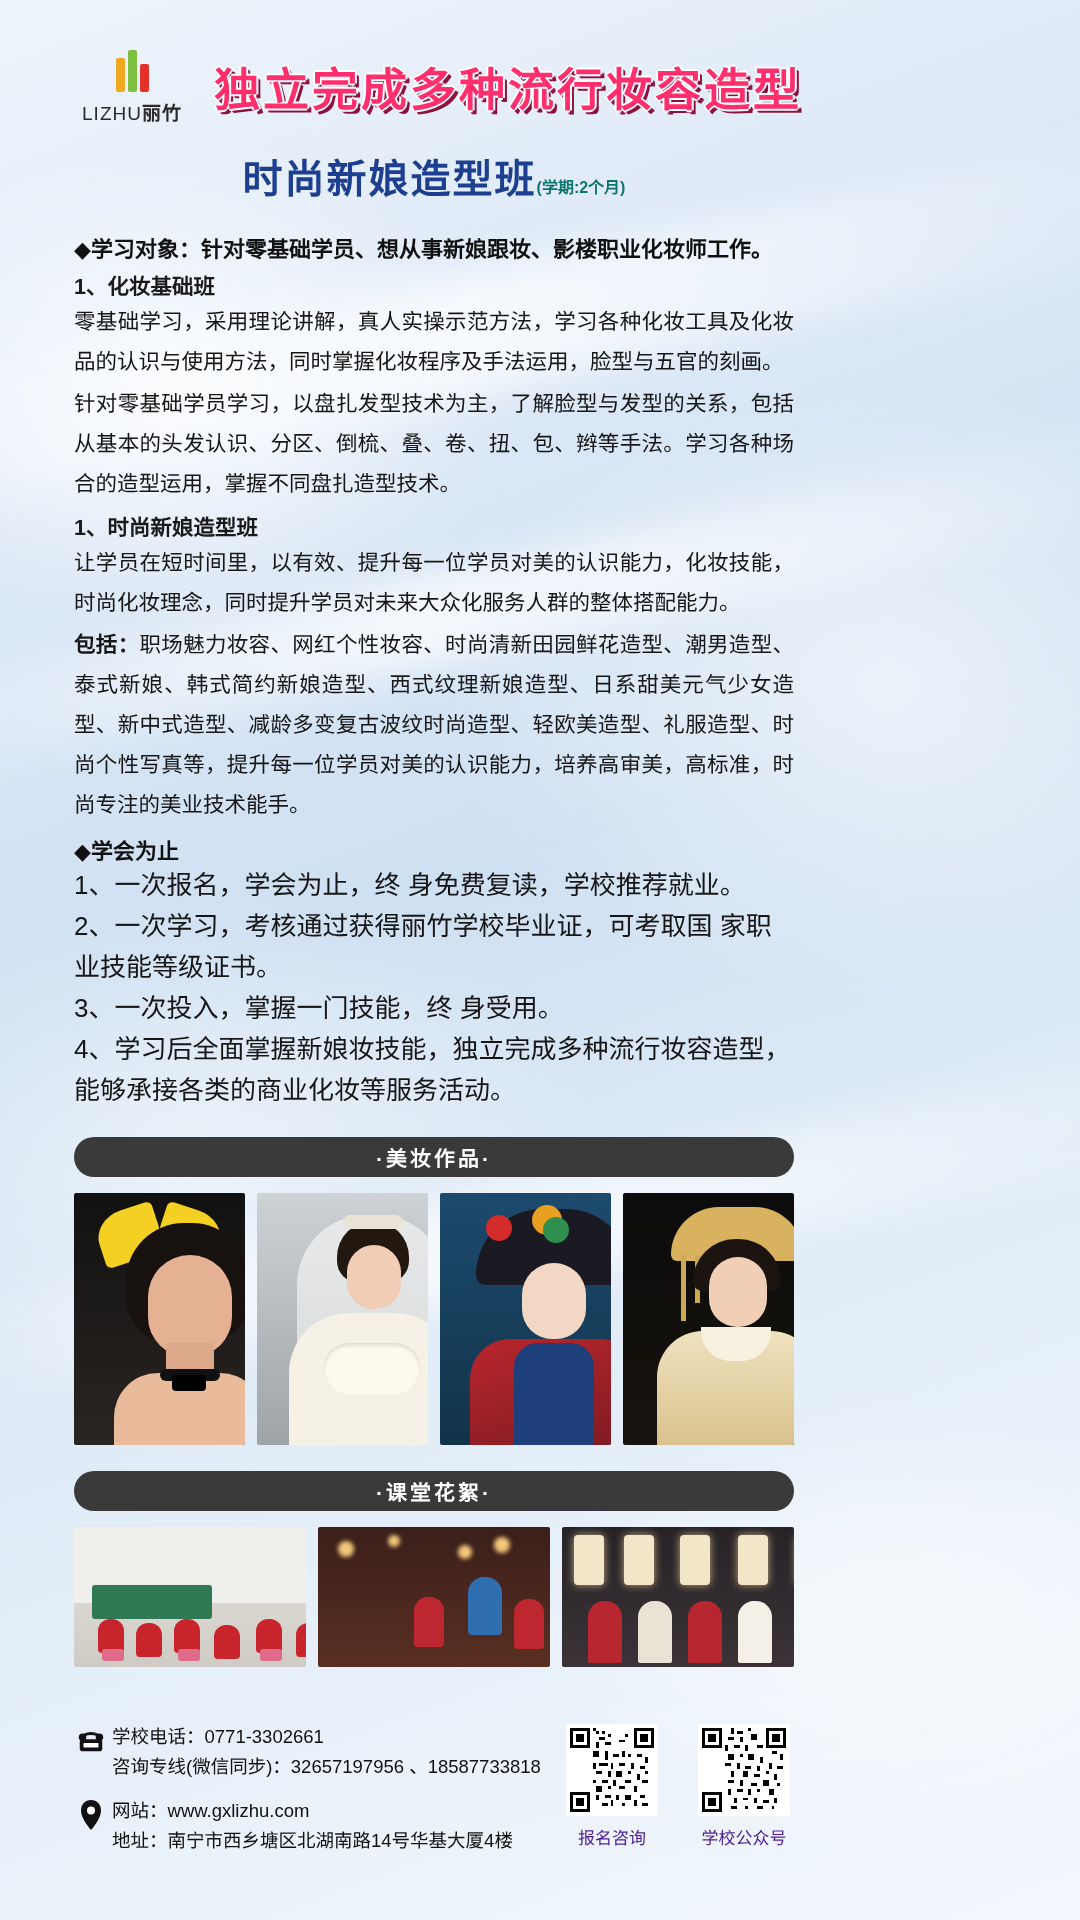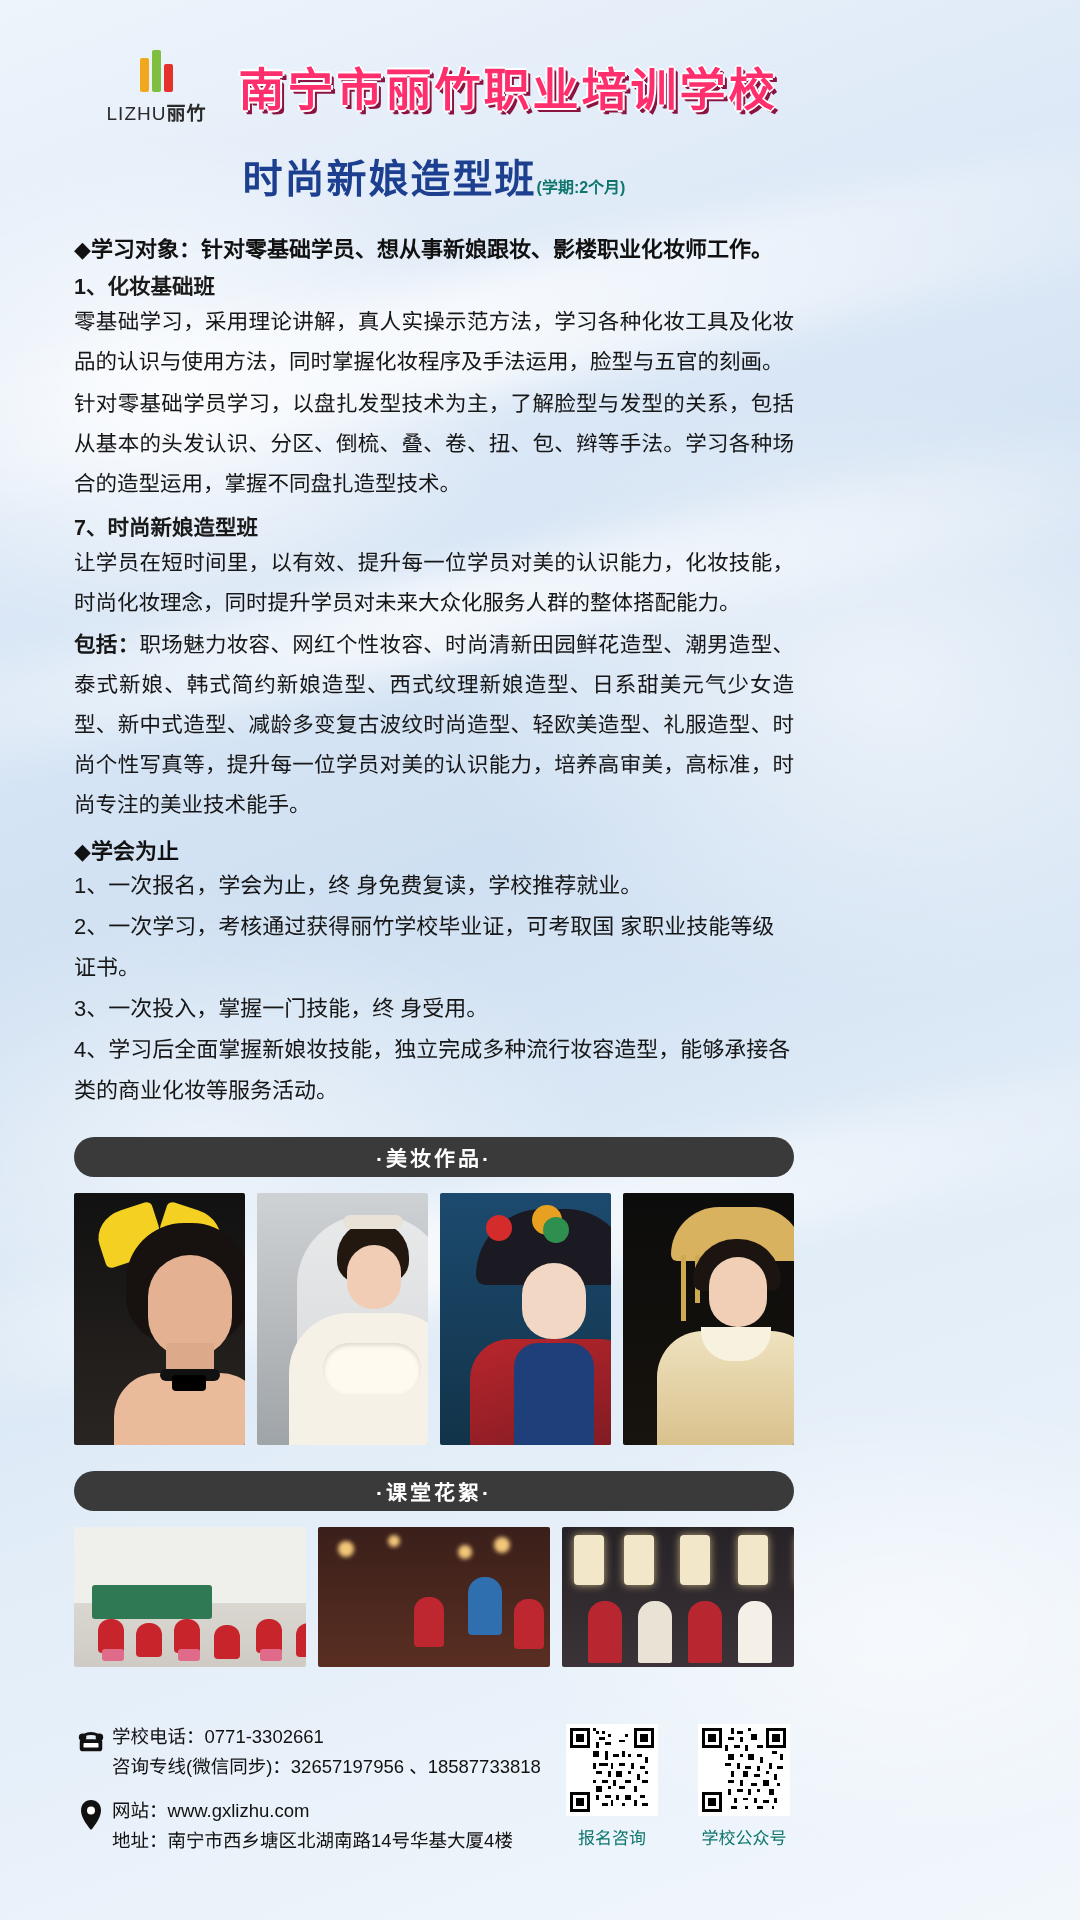--- a/index.html
+++ b/index.html
@@ -69,21 +69,21 @@
     font-size: 40px; font-weight: bold; color: #1d3f8f; letter-spacing: 2px;
   }
   .title-sub { font-size: 16px; color: #0f766e; font-weight: bold; letter-spacing: 0; }
 
   
   .content { padding: 18px 74px 0 74px; }
   .bold { font-weight: bold; }
   .h-item { font-size: 22px; font-weight: bold; color: #111; margin-top: 8px; }
   .sub-head { font-size: 21.5px; font-weight: bold; margin-top: 6px; }
   .para { font-size: 21.5px; line-height: 40px; color: #161616; margin-top: 2px; text-align: justify; }
-  .gain-line { font-size: 22px; line-height: 41px; color: #161616; }
+  .gain-line { font-size: 26px; line-height: 41px; color: #161616; }
 
   
   .section-bar {
     margin: 26px 74px 0 74px;
     height: 40px; border-radius: 20px; background: #3a3a3a;
     display: flex; align-items: center; justify-content: center;
   }
   .section-bar span { color: #fff; font-size: 21px; font-weight: bold; letter-spacing: 3px; }
 
   
@@ -158,21 +158,21 @@
   .contact-block { width: 600px; }
   .contact-item { display: flex; align-items: flex-start; gap: 4px; margin-bottom: 18px; }
   .contact-lines { display: flex; flex-direction: column; gap: 4px; }
   .c-line { font-size: 18.5px; color: #111; line-height: 26px; }
   .c-line .lbl { }
   .ico { width: 34px; height: 34px; flex: 0 0 34px; display: flex; align-items: center; justify-content: center; }
 
   .qr-block { display: flex; gap: 40px; padding-right: 4px; }
   .qr-col { display: flex; flex-direction: column; align-items: center; gap: 8px; }
   .qr { width: 92px; height: 92px; background: #fff; padding: 4px; }
-  .qr-cap { font-size: 17px; color: #0f766e; }
+  .qr-cap { font-size: 17px; color: #4c1d95; }
 </style>
 </head>
 <body>
 
 <div class="bg-swirl sw1"></div>
 <div class="bg-swirl sw2"></div>
 <div class="bg-swirl sw3"></div>
 <div class="bg-swirl sw4"></div>
 <div class="bg-band bd1"></div>
 <div class="bg-band bd2"></div>
@@ -184,39 +184,39 @@
     <div class="logo">
       <div class="logo-mark">
         <i class="lm1"></i>
           <i class="lm2"></i>
           <i class="lm3"></i>
       </div>
       <div class="logo-text">
         <span>LIZHU</span><b>丽竹</b>
       </div>
     </div>
-    <div class="school-name">南宁市丽竹职业培训学校</div>
+    <div class="school-name">独立完成多种流行妆容造型</div>
   </div>
 
   <div class="title-row">
     <span class="main-title">时尚新娘造型班</span><span class="title-sub">(学期:2个月)</span>
   </div>
 
   <div class="content">
     <div class="h-item">
       <span>◆学习对象：</span><span>针对零基础学员、想从事新娘跟妆、影楼职业化妆师工作。</span>
     </div>
 
 
     <div class="sub-head">1、化妆基础班</div>
     <div class="para">零基础学习，采用理论讲解，真人实操示范方法，学习各种化妆工具及化妆品的认识与使用方法，同时掌握化妆程序及手法运用，脸型与五官的刻画。</div>
 
     <div class="para">针对零基础学员学习，以盘扎发型技术为主，了解脸型与发型的关系，包括从基本的头发认识、分区、倒梳、叠、卷、扭、包、辫等手法。学习各种场合的造型运用，掌握不同盘扎造型技术。</div>
 
-    <div class="sub-head">7、时尚新娘造型班</div>
+    <div class="sub-head">1、时尚新娘造型班</div>
     <div class="para">让学员在短时间里，以有效、提升每一位学员对美的认识能力，化妆技能，时尚化妆理念，同时提升学员对未来大众化服务人群的整体搭配能力。</div>
 
     <div class="para">
       <span class="bold">包括：</span><span>职场魅力妆容、网红个性妆容、时尚清新田园鲜花造型、潮男造型、泰式新娘、韩式简约新娘造型、西式纹理新娘造型、日系甜美元气少女造型、新中式造型、减龄多变复古波纹时尚造型、轻欧美造型、礼服造型、时尚个性写真等，提升每一位学员对美的认识能力，培养高审美，高标准，时尚专注的美业技术能手。</span>
     </div>
 
     <div class="h-item">◆学会为止</div>
     <div class="gain-line">1、一次报名，学会为止，终 身免费复读，学校推荐就业。</div>
     <div class="gain-line">2、一次学习，考核通过获得丽竹学校毕业证，可考取国 家职业技能等级证书。</div>
     <div class="gain-line">3、一次投入，掌握一门技能，终 身受用。</div>

